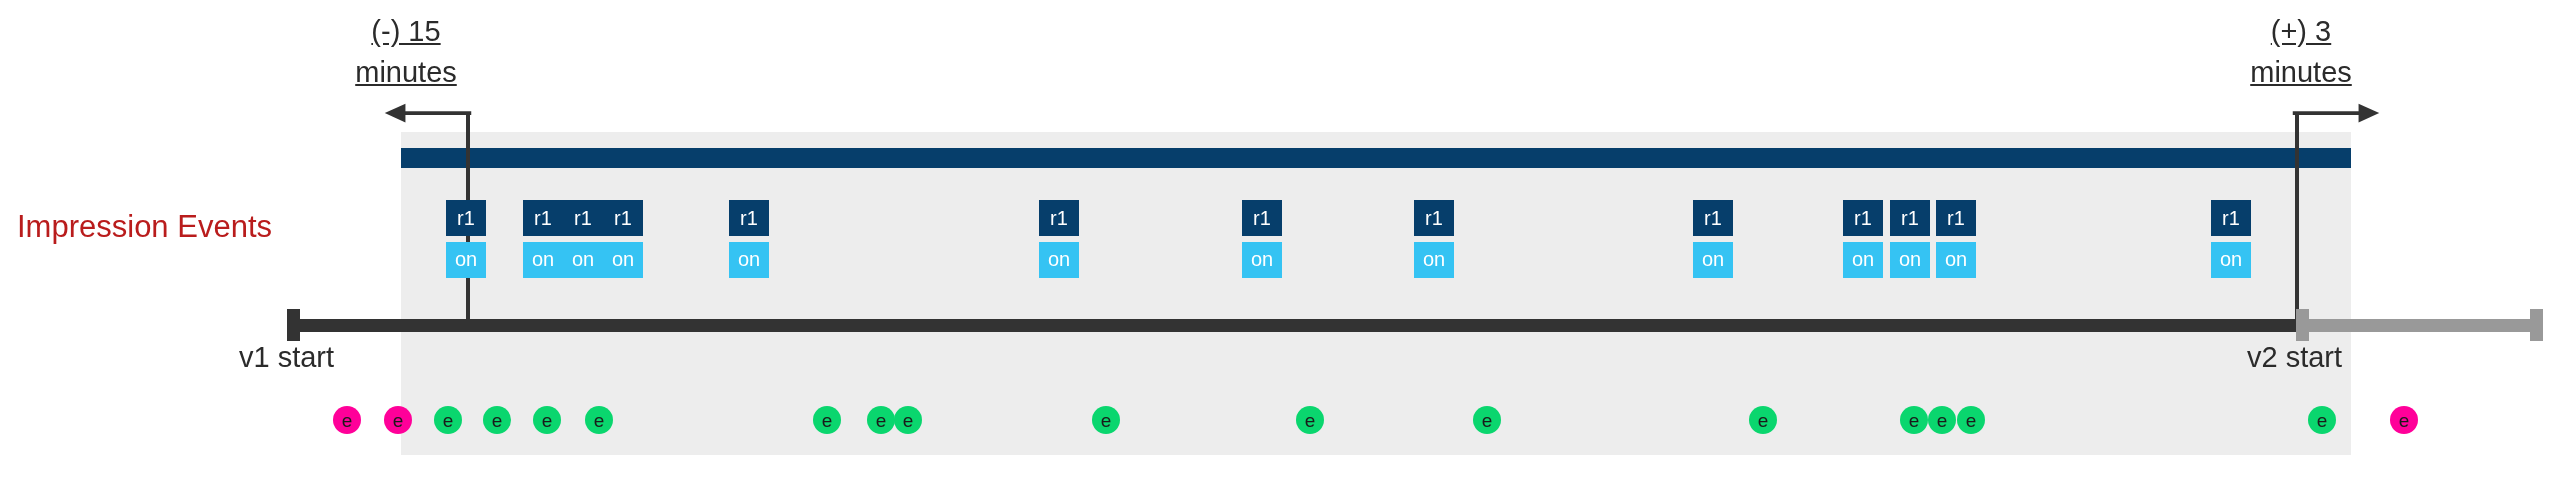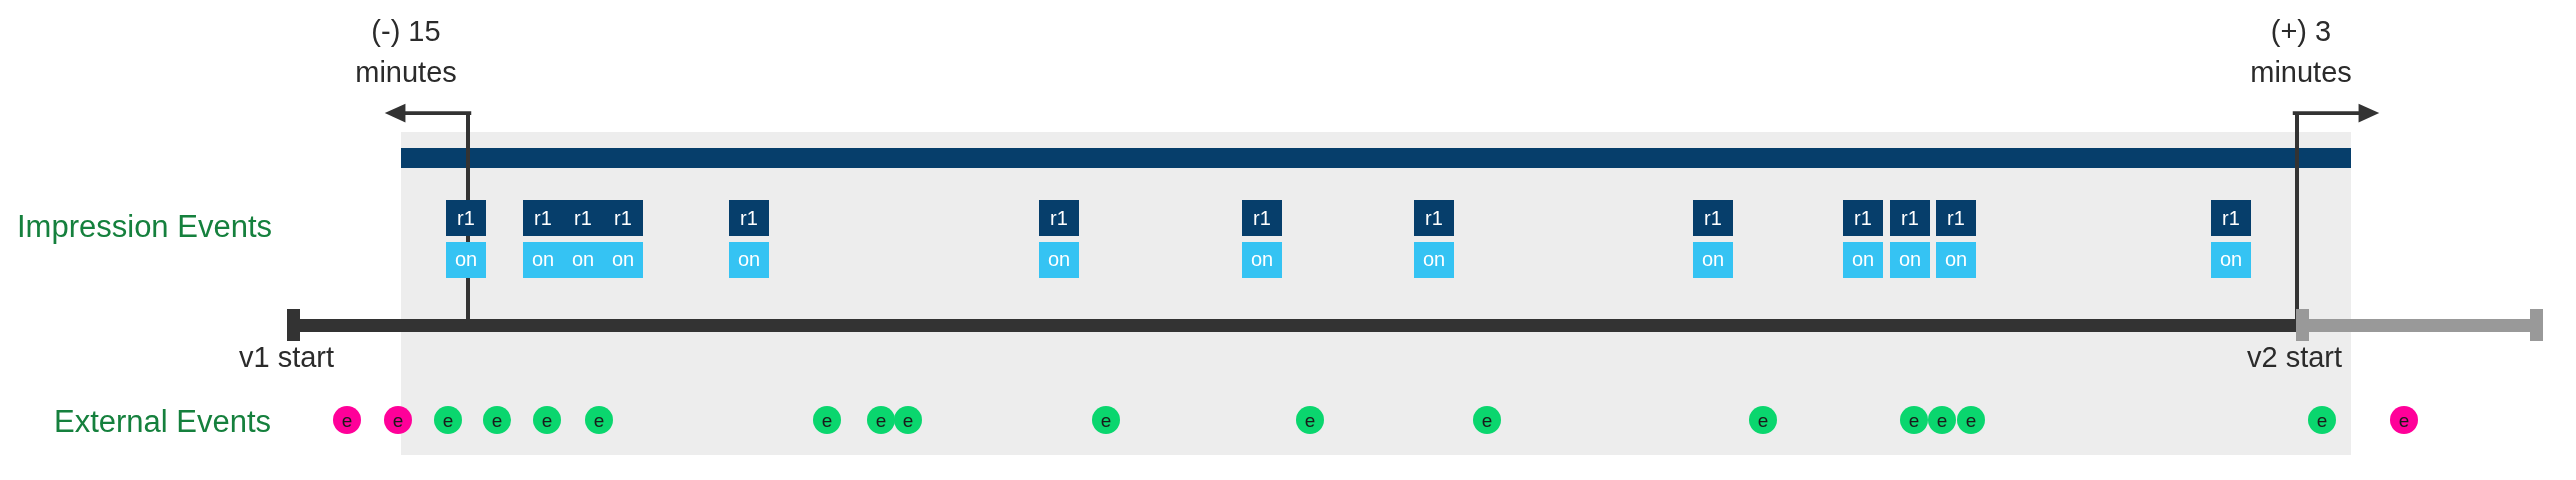--- a/index.html
+++ b/index.html
@@ -40,30 +40,31 @@
 
   
   .callout {
     position: absolute;
     text-align: center;
     color: #2b2b2b;
     font-size: 29px;
     line-height: 41px;
     font-weight: 400;
     white-space: nowrap;
+    text-decoration: underline;
   }
   .callout .line2 { display: block; }
 
   
   .arrow-svg { position: absolute; }
 
   
   .row-label {
     position: absolute;
-    color: #15803d;
+    color: #b91c1c;
     font-size: 31px;
     font-weight: 400;
     white-space: nowrap;
   }
 
   
   .marker {
     position: absolute;
     width: 40px;
   }
@@ -144,21 +145,20 @@
   <div class="callout" style="left:2216px; top:11.3px; width:170px;">
     <span>(+) 3</span>
     <span class="line2">minutes</span>
   </div>
   <svg class="arrow-svg" style="left:2289px; top:98px;" width="94" height="32" viewBox="0 0 100 34">
     <path d="M 4 16 L 78 16" stroke="#333333" stroke-width="4" fill="none"></path>
     <path d="M 96 16 L 74 6 L 74 26 Z" fill="#333333"></path>
   </svg>
 
   <div class="row-label" style="left:17px; top:209px;">Impression Events</div>
-  <div class="row-label" style="left:54px; top:404px;">External Events</div>
 
   <div id="impression-layer">
       <div class="marker" style="left: 446px; top: 200px;">
         <div class="chip req" style="background: rgb(6, 62, 107);">r1</div>
         <div class="chip st" style="background: rgb(53, 195, 243);">on</div>
       </div>
       <div class="marker" style="left: 523px; top: 200px;">
         <div class="chip req" style="background: rgb(6, 62, 107);">r1</div>
         <div class="chip st" style="background: rgb(53, 195, 243);">on</div>
       </div>

